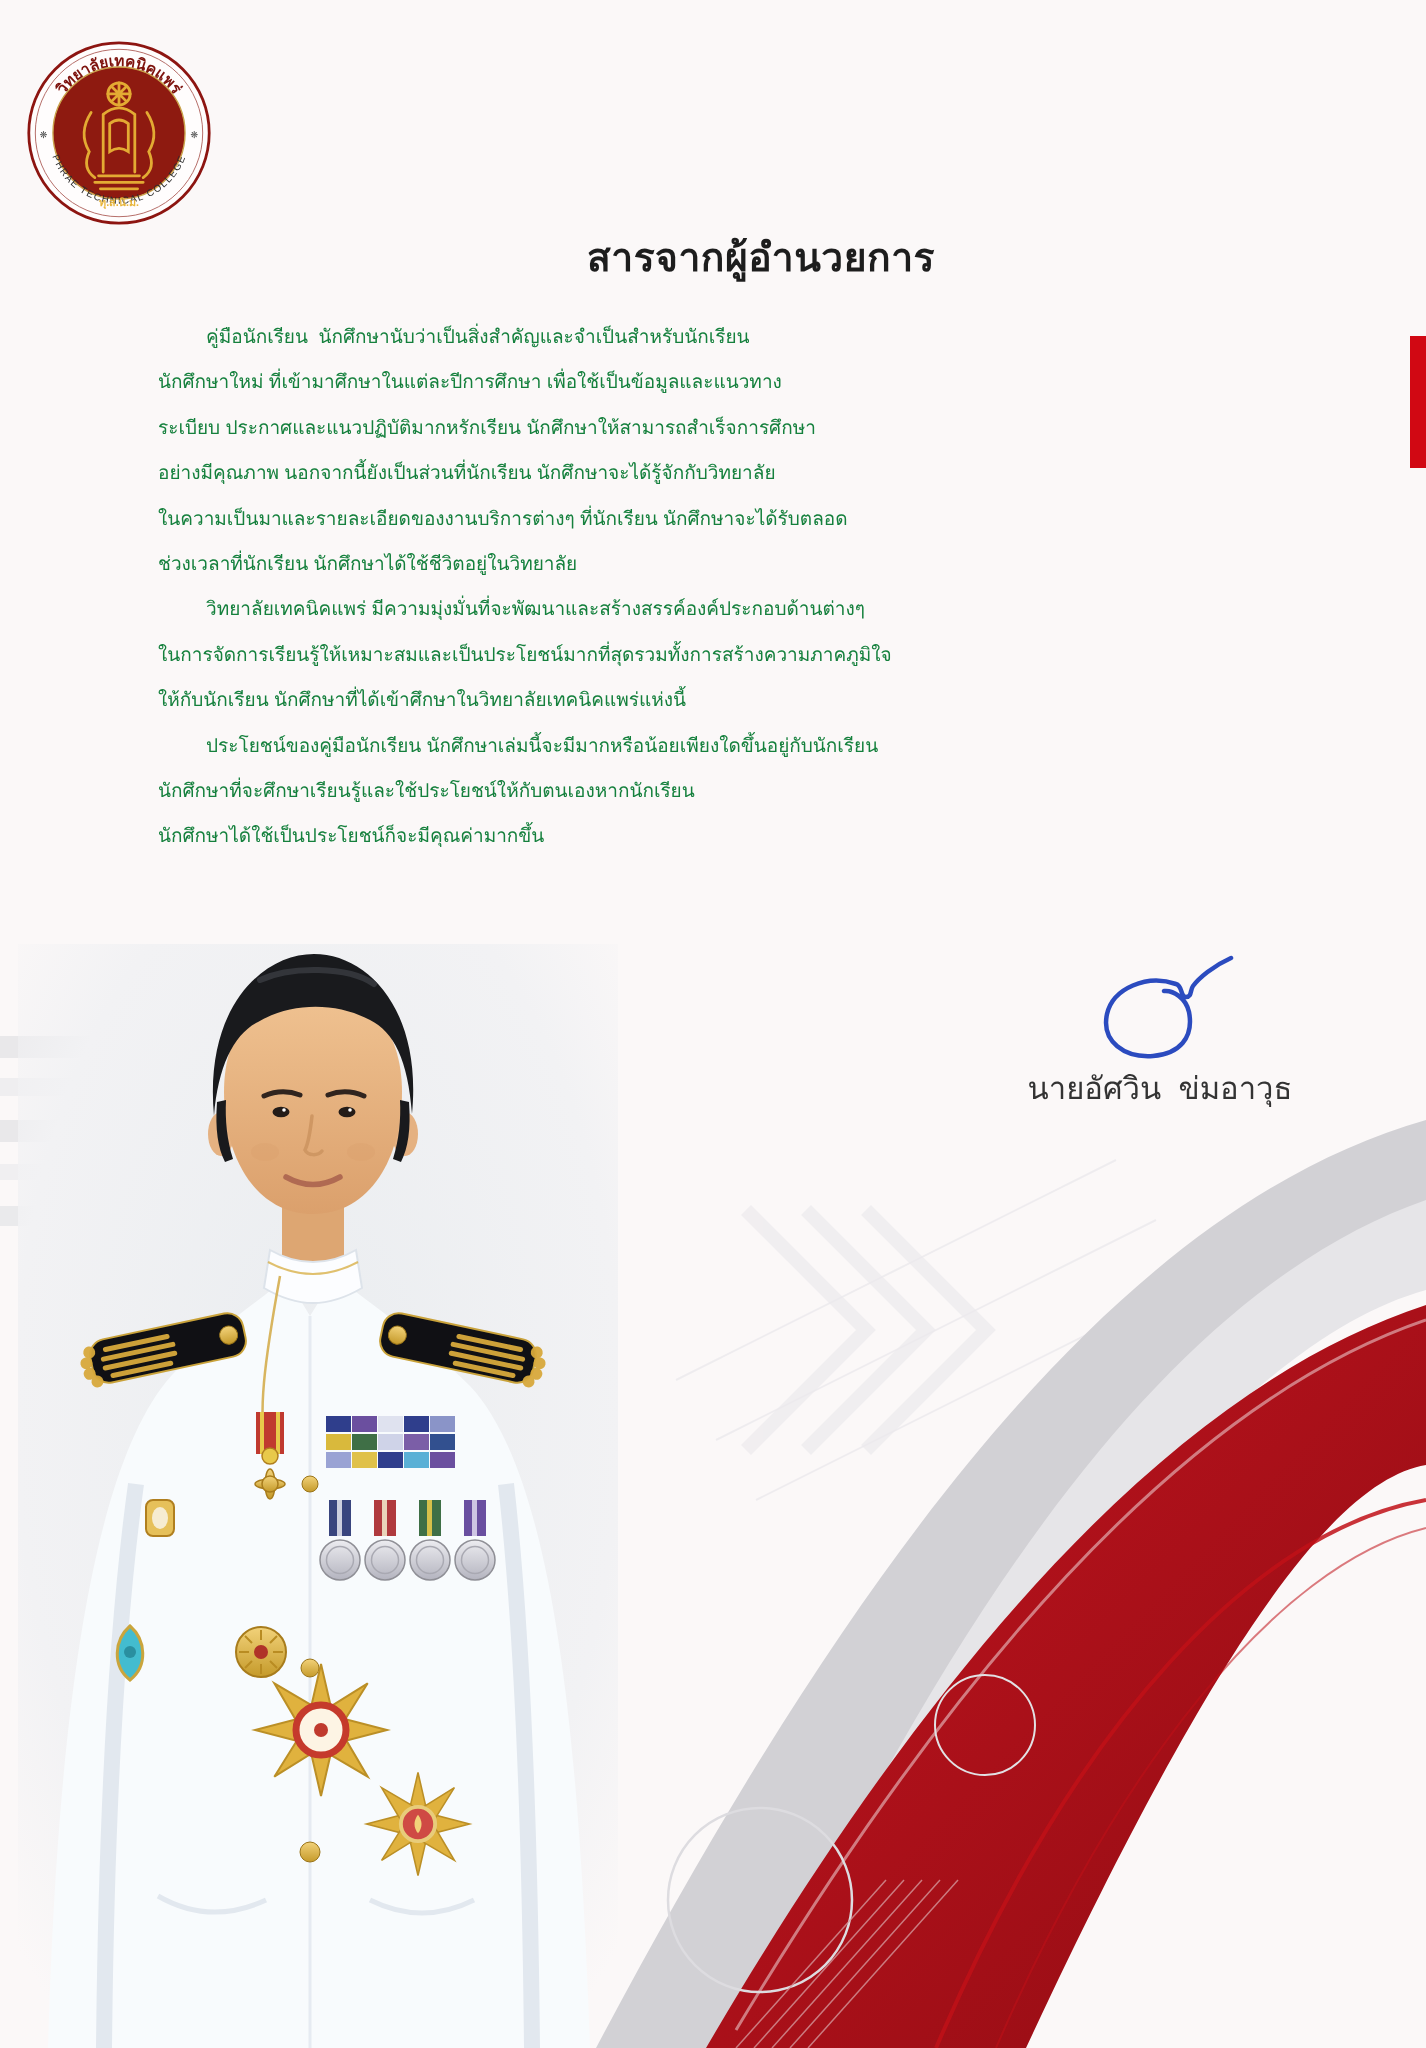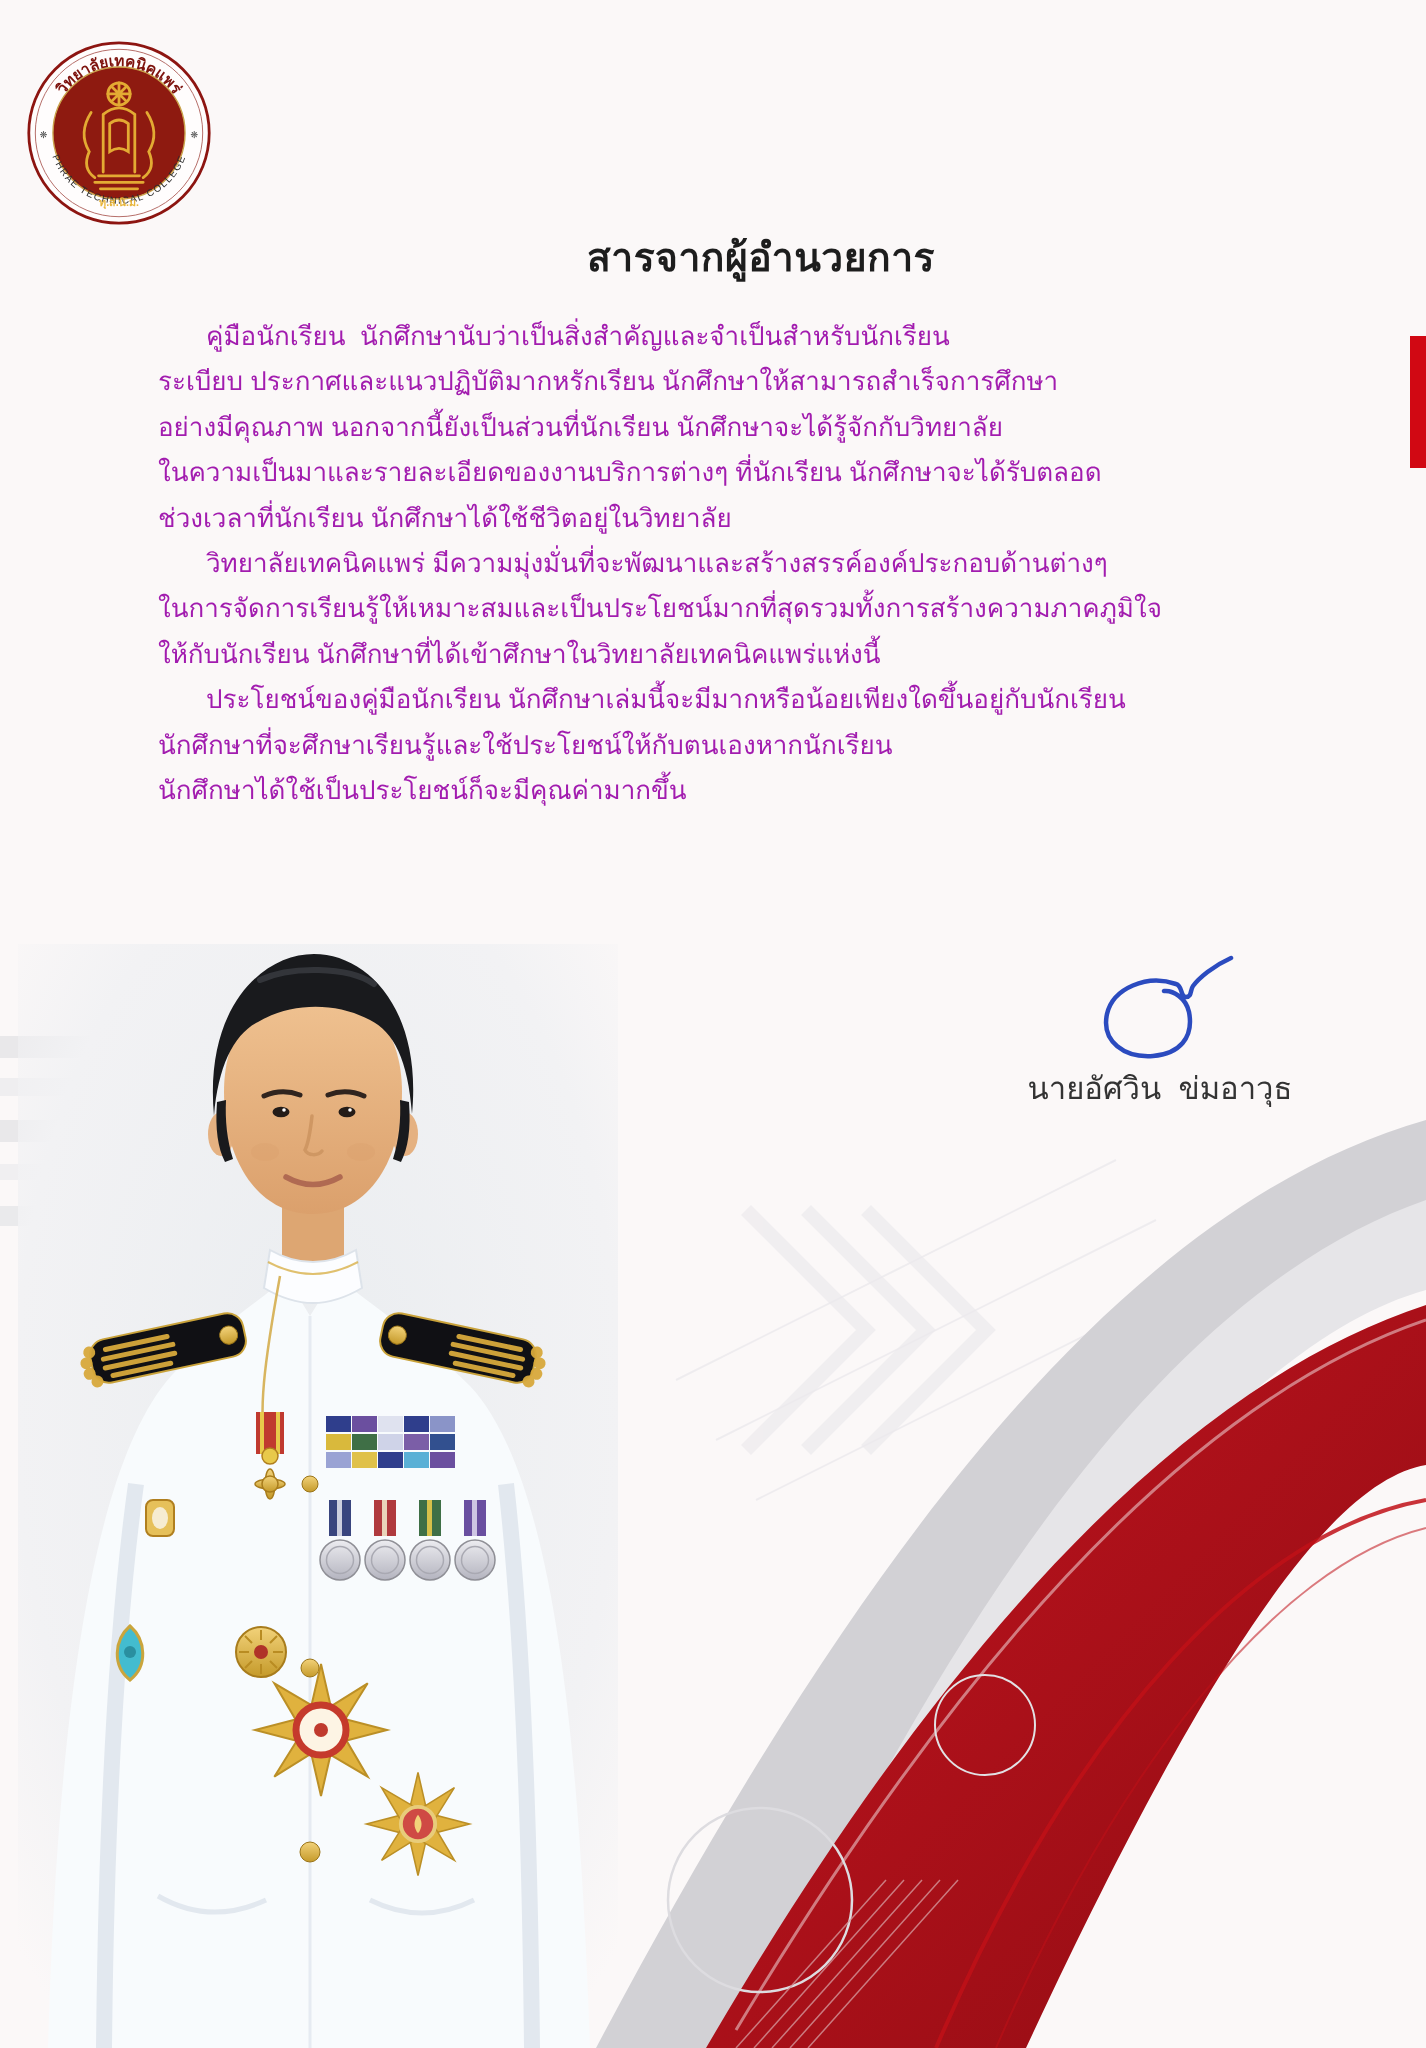--- a/index.html
+++ b/index.html
@@ -5,21 +5,21 @@
   html,body{margin:0;padding:0;background:#9a9a9a;}
   .page{position:relative;width:1426px;height:2048px;margin:0 auto;background:#fbf8f8;
         overflow:hidden;font-family:"Liberation Sans","DejaVu Sans",sans-serif;color:#282828;}
 
   
   .logo{position:absolute;left:26px;top:40px;width:186px;height:186px;}
   .title{position:absolute;left:0;top:226px;width:100%;text-align:center;
          font-size:39px;font-weight:600;color:#1d1d1d;letter-spacing:.5px;padding-left:48px;}
 
   
-  .msg{position:absolute;left:158px;top:314px;width:1190px;font-size:26px;color:#a21caf;}
+  .msg{position:absolute;left:158px;top:314px;width:1190px;font-size:19px;color:#15803d;}
   .line{height:45.4px;line-height:45.4px;white-space:pre;}
   .line.indent{padding-left:48px;}
 
   
   .sign{position:absolute;left:938px;top:948px;width:444px;text-align:center;z-index:6;}
   .sign svg{display:block;margin:0 auto 6px auto;}
   .sig-name,.sig-role{font-size:31px;line-height:45px;color:#333;white-space:pre;}
 
   
   .red-edge{position:absolute;right:0;top:336px;width:16px;height:132px;background:#d10813;z-index:3;}
@@ -99,20 +99,21 @@
       <path d="M130,78 Q144,100 132,120 Q140,138 126,148"></path>
       <path d="M78,146 H122 M74,153 H126 M80,160 H120"></path>
     </g>
     <text x="100" y="179" font-size="11.5" font-weight="bold" fill="#e8b63c" text-anchor="middle">ทุ.ส.นิ.ม.</text>
   </svg>
 
   <div class="title">สารจากผู้อำนวยการ</div>
 
   <div class="msg">
     <div class="line indent">คู่มือนักเรียน  นักศึกษานับว่าเป็นสิ่งสำคัญและจำเป็นสำหรับนักเรียน</div>
+    <div class="line">นักศึกษาใหม่ ที่เข้ามาศึกษาในแต่ละปีการศึกษา เพื่อใช้เป็นข้อมูลและแนวทาง</div>
     <div class="line">ระเบียบ ประกาศและแนวปฏิบัติมากหรักเรียน นักศึกษาให้สามารถสำเร็จการศึกษา</div>
     <div class="line">อย่างมีคุณภาพ นอกจากนี้ยังเป็นส่วนที่นักเรียน นักศึกษาจะได้รู้จักกับวิทยาลัย</div>
     <div class="line">ในความเป็นมาและรายละเอียดของงานบริการต่างๆ ที่นักเรียน นักศึกษาจะได้รับตลอด</div>
     <div class="line">ช่วงเวลาที่นักเรียน นักศึกษาได้ใช้ชีวิตอยู่ในวิทยาลัย</div>
     <div class="line indent">วิทยาลัยเทคนิคแพร่ มีความมุ่งมั่นที่จะพัฒนาและสร้างสรรค์องค์ประกอบด้านต่างๆ</div>
     <div class="line">ในการจัดการเรียนรู้ให้เหมาะสมและเป็นประโยชน์มากที่สุดรวมทั้งการสร้างความภาคภูมิใจ</div>
     <div class="line">ให้กับนักเรียน นักศึกษาที่ได้เข้าศึกษาในวิทยาลัยเทคนิคแพร่แห่งนี้</div>
     <div class="line indent">ประโยชน์ของคู่มือนักเรียน นักศึกษาเล่มนี้จะมีมากหรือน้อยเพียงใดขึ้นอยู่กับนักเรียน</div>
     <div class="line">นักศึกษาที่จะศึกษาเรียนรู้และใช้ประโยชน์ให้กับตนเองหากนักเรียน</div>
     <div class="line">นักศึกษาได้ใช้เป็นประโยชน์ก็จะมีคุณค่ามากขึ้น</div>

